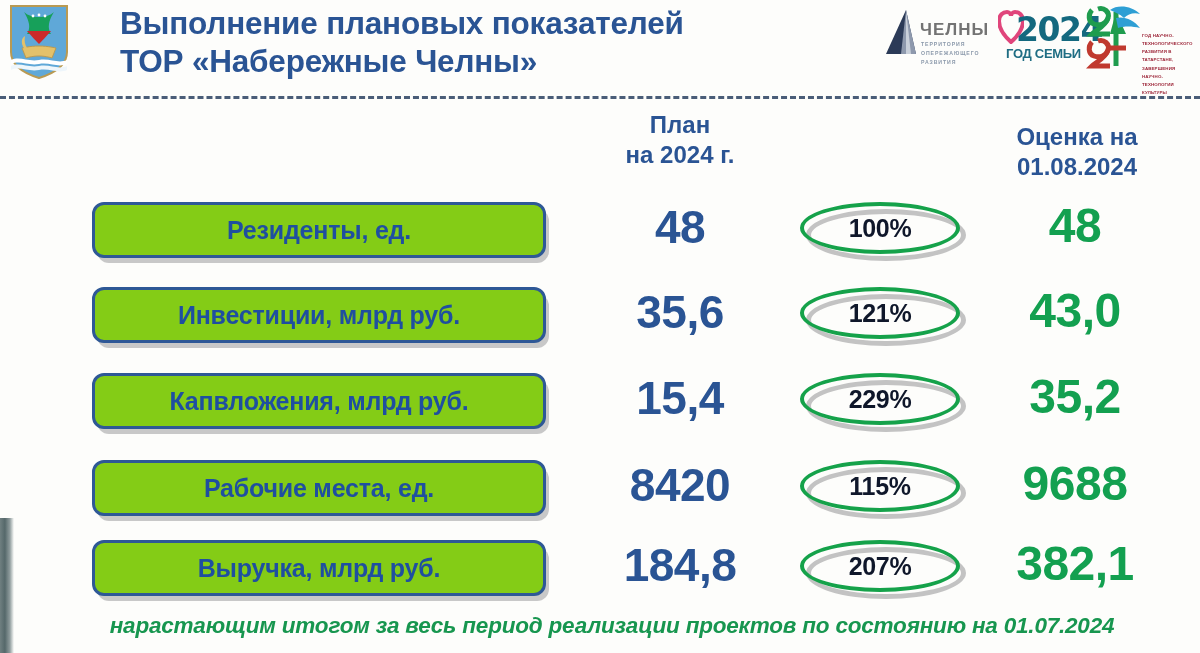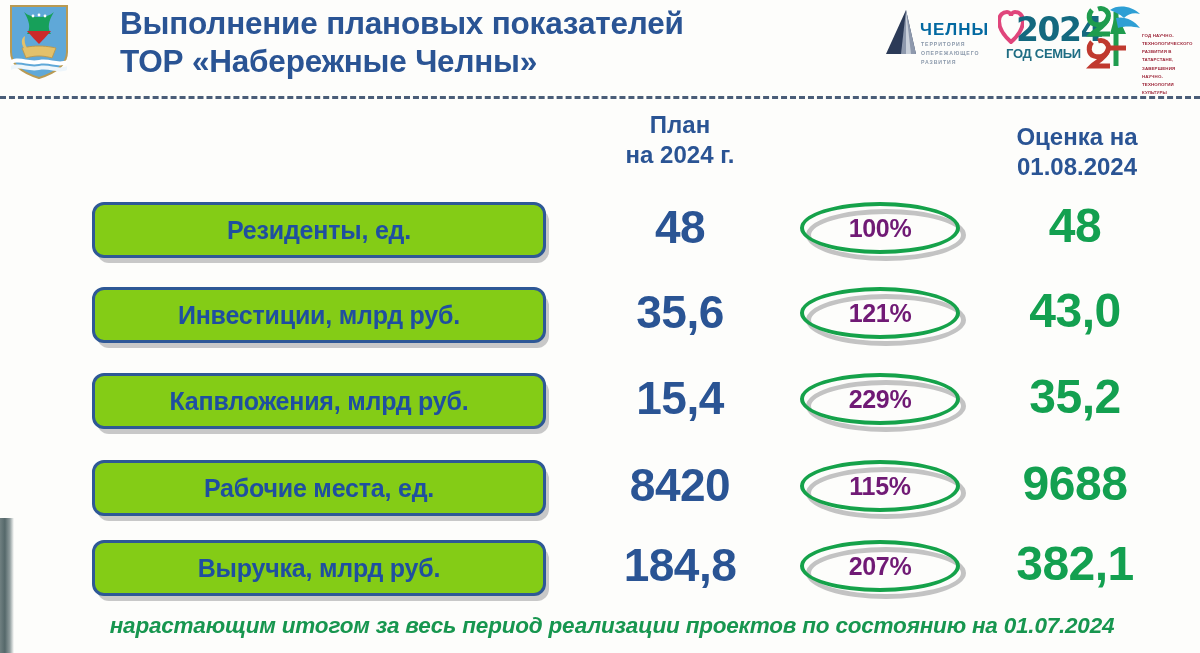--- a/index.html
+++ b/index.html
@@ -65,21 +65,21 @@
     height: 80px;
   }
   #logo-chelny {
     position: absolute;
     left: 0; top: 4px;
     width: 112px; height: 66px;
   }
   .chelny-txt {
     position: absolute;
     left: 36px;
-    color: #0369a1;
+    color: #737373;
     font-weight: bold;
     font-size: 17px;
     letter-spacing: 1px;
     top: 14px;
     text-align: center;
   }
   .chelny-sub {
     position: absolute;
     left: 37px;
     top: 34px;
@@ -229,21 +229,21 @@
     width: 160px; height: 52px;
     border: 4px solid #15a24a;
     border-radius: 50%;
     box-sizing: border-box;
     background: transparent;
     display: flex;
     align-items: center;
     justify-content: center;
   }
   .pct-text {
-    color: #701a75;
+    color: #0f172a;
     font-weight: bold;
     font-size: 25px;
     letter-spacing: -0.3px;
   }
   .est-val {
     position: absolute;
     left: 950px;
     top: 4px;
     width: 250px;
     text-align: center;

